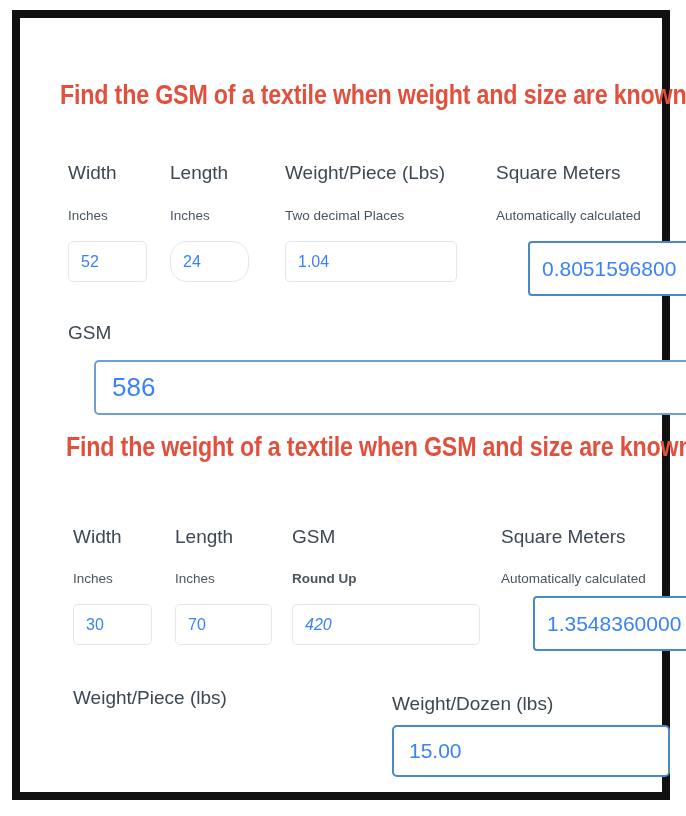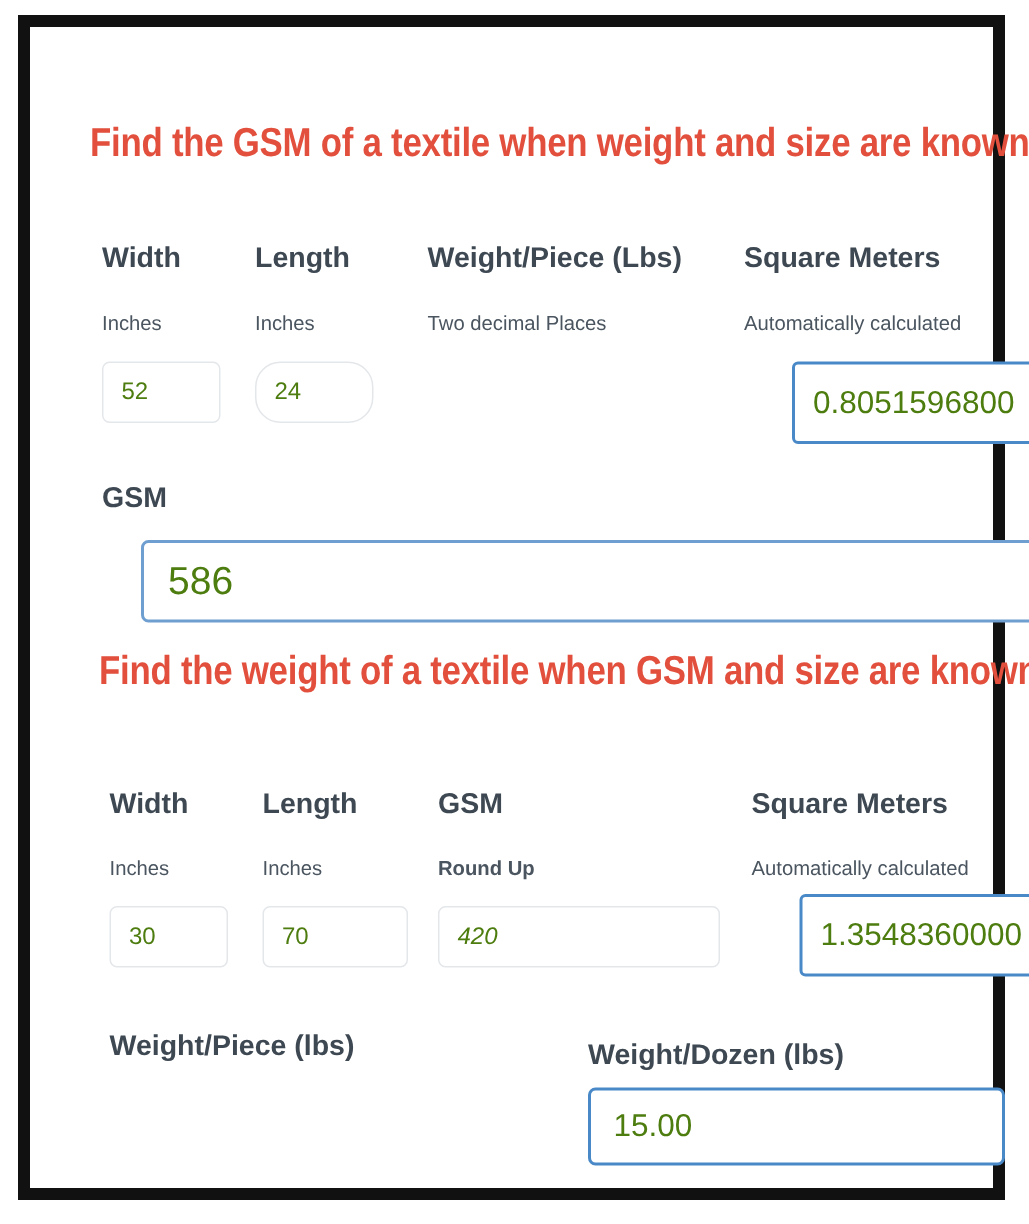--- a/index.html
+++ b/index.html
@@ -45,39 +45,39 @@
     font-family: "Liberation Sans", sans-serif;
   }
   #title-1 { left: 40px; top: 62px; }
   #title-2 { left: 46px; top: 414px; }
 
   
   .field-label {
     position: absolute;
     color: #3d4852;
     font-size: 19px;
-    font-weight: 700;
+    font-weight: 400;
     white-space: nowrap;
   }
   .field-hint {
     position: absolute;
     color: #4a5560;
     font-size: 13.5px;
     font-weight: 400;
     white-space: nowrap;
   }
 
   
   .txt-input {
     position: absolute;
     box-sizing: border-box;
     background: #ffffff;
     border: 1px solid #e4e7ea;
     border-radius: 5px;
-    color: #4d7c0f;
+    color: #3b82f6;
     font-family: "Liberation Sans", sans-serif;
     font-size: 16px;
     padding: 0 12px;
     outline: none;
   }
   .txt-input.highlight {
     border: 2px solid #4a89c8;
     border-radius: 4px;
     font-size: 21px;
     margin-left: 32px;
@@ -107,20 +107,21 @@
     <div class="field-label" style="left:48px; top:144px;">Width</div>
     <div class="field-hint" style="left:48px; top:190px;">Inches</div>
     <input class="txt-input" style="left: 48px; top: 223px; width: 79px; height: 41px;" value="52">
 
     <div class="field-label" style="left:150px; top:144px;">Length</div>
     <div class="field-hint" style="left:150px; top:190px;">Inches</div>
     <input class="txt-input" style="left: 150px; top: 223px; width: 79px; height: 41px; border-radius: 17px;" value="24">
 
     <div class="field-label" style="left:265px; top:144px;">Weight/Piece (Lbs)</div>
     <div class="field-hint" style="left:265px; top:190px;">Two decimal Places</div>
+    <input class="txt-input" style="left: 265px; top: 223px; width: 172px; height: 41px;" value="1.04">
 
     <div class="field-label" style="left:476px; top:144px;">Square Meters</div>
     <div class="field-hint" style="left:476px; top:190px;">Automatically calculated</div>
     <input class="txt-input highlight" style="left: 476px; top: 223px; width: 172px; height: 55px;" readonly="" value="0.8051596800">
 
     <div class="field-label" style="left:48px; top:304px;">GSM</div>
     <input class="txt-input big" style="left: 48px; top: 342px; width: 598px; height: 55px;" value="586">
 
     <div class="section-title" id="title-2">Find the weight of a textile when GSM and size are known</div>
 

